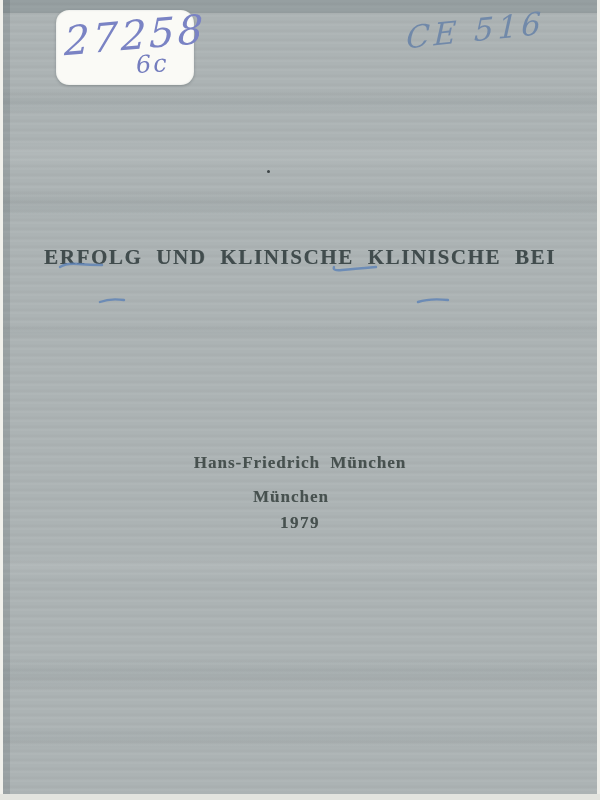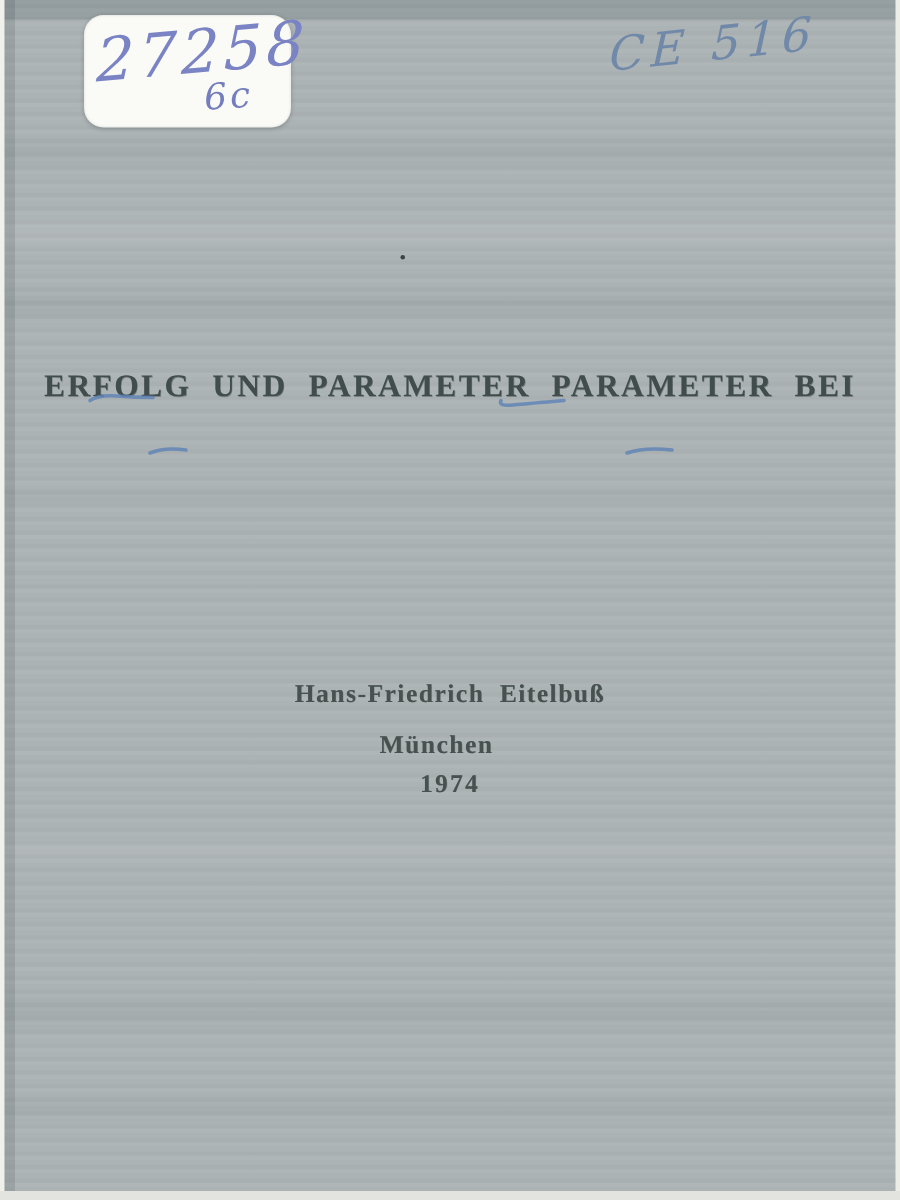--- a/index.html
+++ b/index.html
@@ -132,35 +132,35 @@
   <div class="edge-bottom-white"></div>
 
   <div class="sticker">
     <div class="sticker-num">27258</div>
     <div class="sticker-sub">6c</div>
   </div>
 
   <div class="hw-code">CE 516</div>
 
   <div class="title-block">
-    <div class="title-line">ERFOLG UND PARAMETER PARAMETER BEI</div>
+    <div class="title-line">ERFOLG UND KLINISCHE KLINISCHE BEI</div>
   </div>
 
   <svg class="pencil" style="left:58px; top:260px;" width="46" height="10">
     <path d="M2 7 Q 8 3 20 4 T 44 5" stroke="#5d82b6" stroke-width="2.4" fill="none" opacity="0.8" stroke-linecap="round"></path>
   </svg>
   <svg class="pencil" style="left:330px; top:263px;" width="48" height="10">
     <path d="M4 4 Q 2 8 12 7 T 46 4" stroke="#5d82b6" stroke-width="2.4" fill="none" opacity="0.8" stroke-linecap="round"></path>
   </svg>
   <svg class="pencil" style="left:98px; top:296px;" width="28" height="9">
     <path d="M2 6 Q 12 2 26 4" stroke="#5d82b6" stroke-width="2.4" fill="none" opacity="0.8" stroke-linecap="round"></path>
   </svg>
   <svg class="pencil" style="left:416px; top:296px;" width="34" height="9">
     <path d="M2 6 Q 14 2 32 4" stroke="#5d82b6" stroke-width="2.4" fill="none" opacity="0.8" stroke-linecap="round"></path>
   </svg>
 
-  <div class="imprint author">Hans-Friedrich Eitelbuß</div>
+  <div class="imprint author">Hans-Friedrich München</div>
   <div class="imprint place">München</div>
-  <div class="imprint year">1974</div>
+  <div class="imprint year">1979</div>
 
   <div class="ink-dot"></div>
 
 </div>
 
 </body></html>

